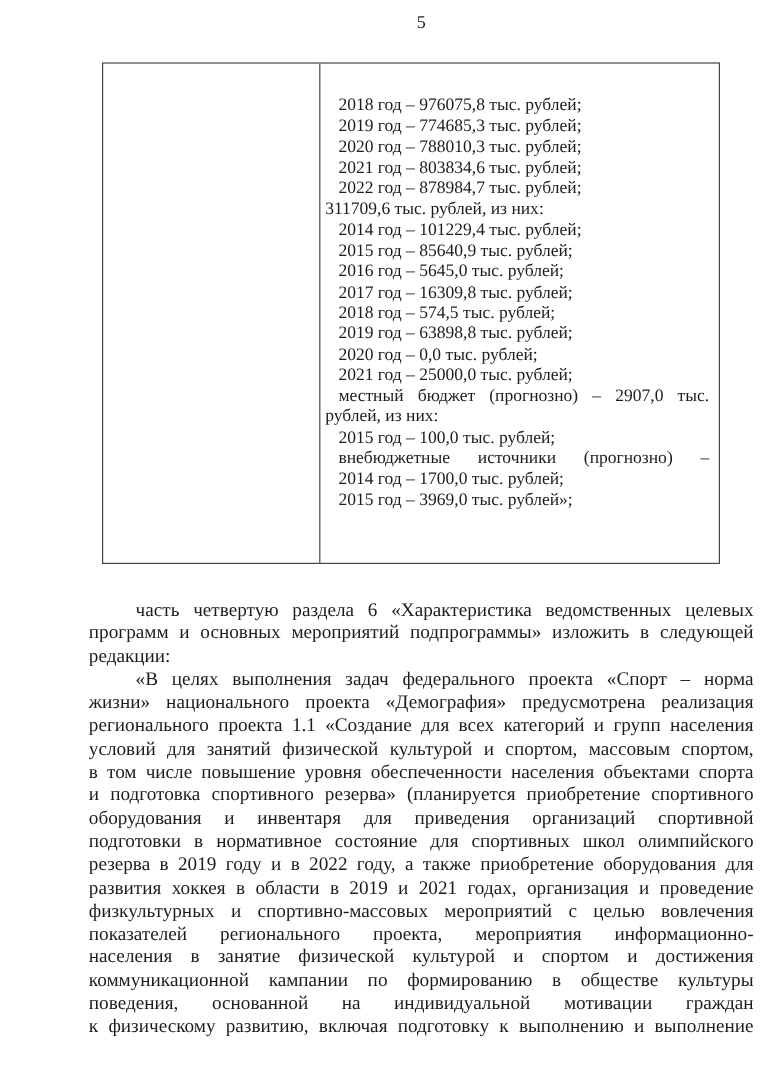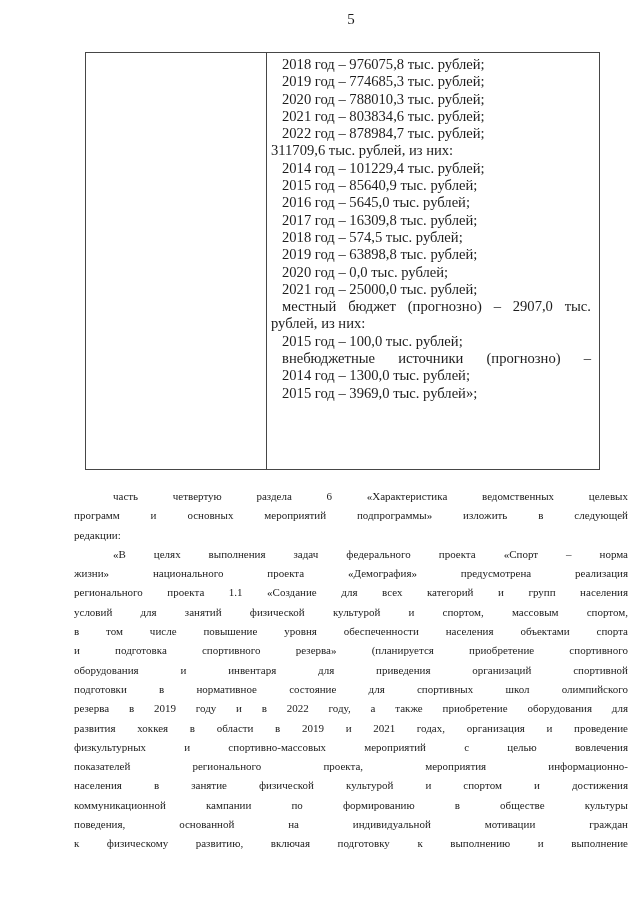--- a/index.html
+++ b/index.html
@@ -35,33 +35,34 @@
     box-sizing: border-box;
     border-right: 1.5px solid #464646;
   }
   .cell-right {
     flex: 1;
     box-sizing: border-box;
     padding: 3px 8px 0 4px;
     font-size: 14.6px;
     line-height: 17.3px;
     overflow: hidden;
+    margin-top: 24px;
   }
   .line { white-space: normal; }
   .cell-right .line.ind { padding-left: 11px; }
   .line.str {
     text-align: justify;
     text-align-last: justify;
   }
   .doc-body {
     position: absolute;
-    top: 487px;
+    top: 499px;
     left: 74px;
     width: 554px;
-    font-size: 11px;
+    font-size: 16px;
     line-height: 19.3px;
   }
   .doc-body .line.ind { padding-left: 39px; }
 </style>
 </head>
 <body>
 
 <div class="sheet">
 
   <div class="page-number">5</div>
@@ -80,21 +81,21 @@
         <div class="line ind">2016 год – 5645,0 тыс. рублей;</div>
         <div class="line ind">2017 год – 16309,8 тыс. рублей;</div>
         <div class="line ind">2018 год – 574,5 тыс. рублей;</div>
         <div class="line ind">2019 год – 63898,8 тыс. рублей;</div>
         <div class="line ind">2020 год – 0,0 тыс. рублей;</div>
         <div class="line ind">2021 год – 25000,0 тыс. рублей;</div>
         <div class="line ind str">местный бюджет (прогнозно) – 2907,0 тыс.</div>
         <div class="line">рублей, из них:</div>
         <div class="line ind">2015 год – 100,0 тыс. рублей;</div>
         <div class="line ind str">внебюджетные источники (прогнозно) –</div>
-        <div class="line ind">2014 год – 1300,0 тыс. рублей;</div>
+        <div class="line ind">2014 год – 1700,0 тыс. рублей;</div>
         <div class="line ind">2015 год – 3969,0 тыс. рублей»;</div>
       </div>
   </div>
 
   <div class="doc-body">
       <div class="line ind str">часть четвертую раздела 6 «Характеристика ведомственных целевых</div>
       <div class="line str">программ и основных мероприятий подпрограммы» изложить в следующей</div>
       <div class="line">редакции:</div>
       <div class="line ind str">«В целях выполнения задач федерального проекта «Спорт – норма</div>
       <div class="line str">жизни» национального проекта «Демография» предусмотрена реализация</div>

